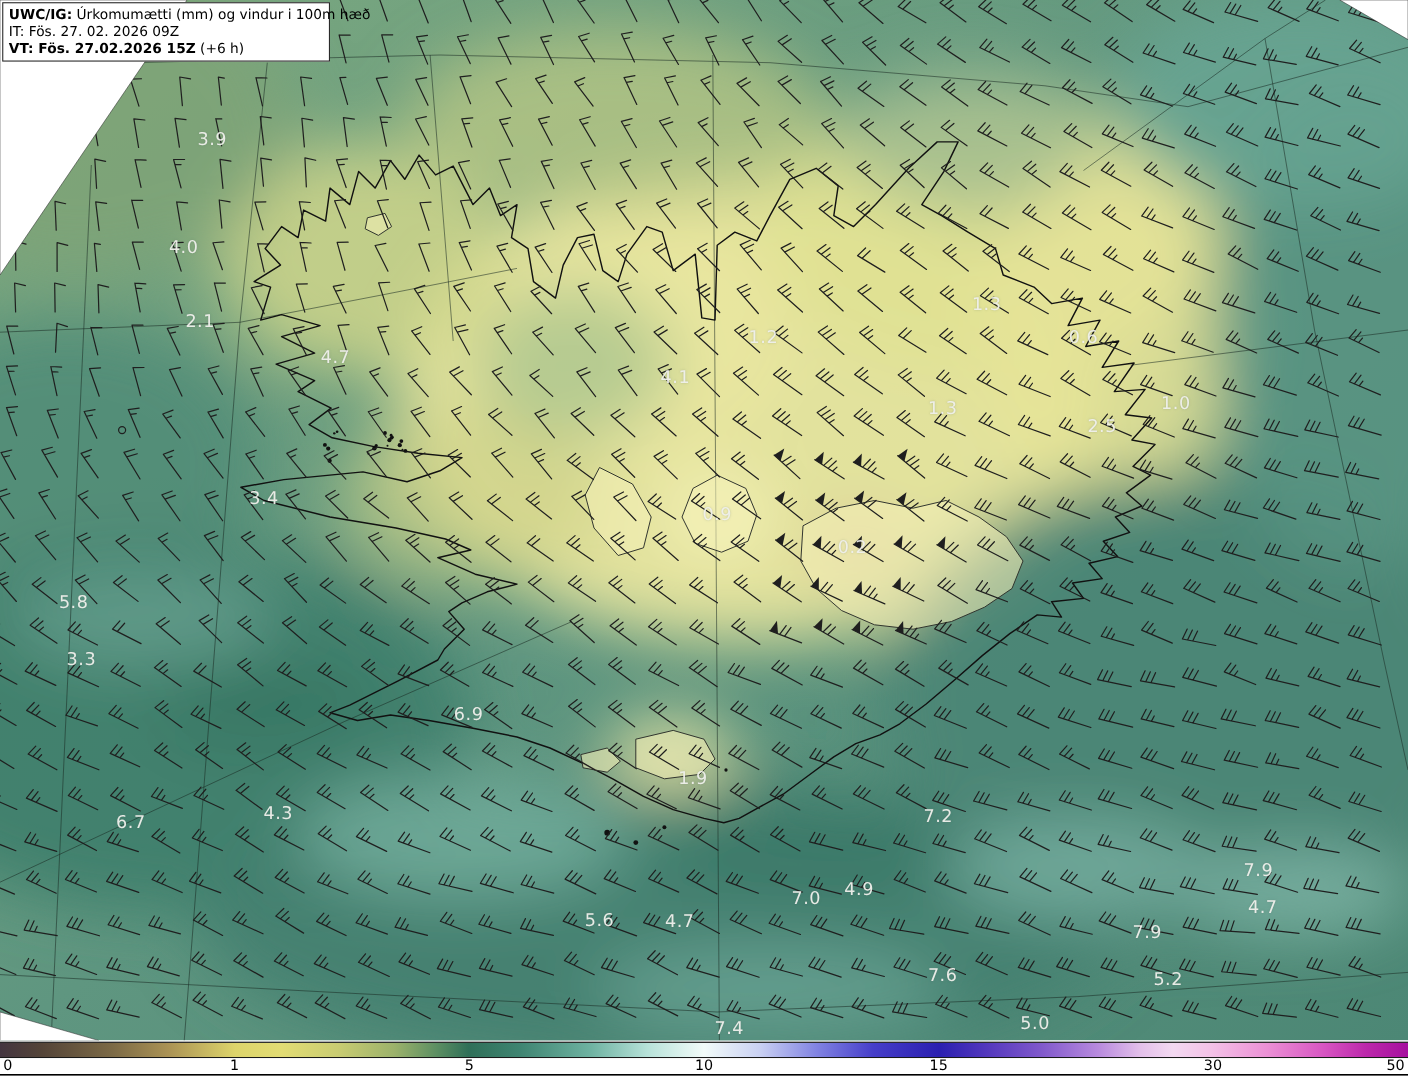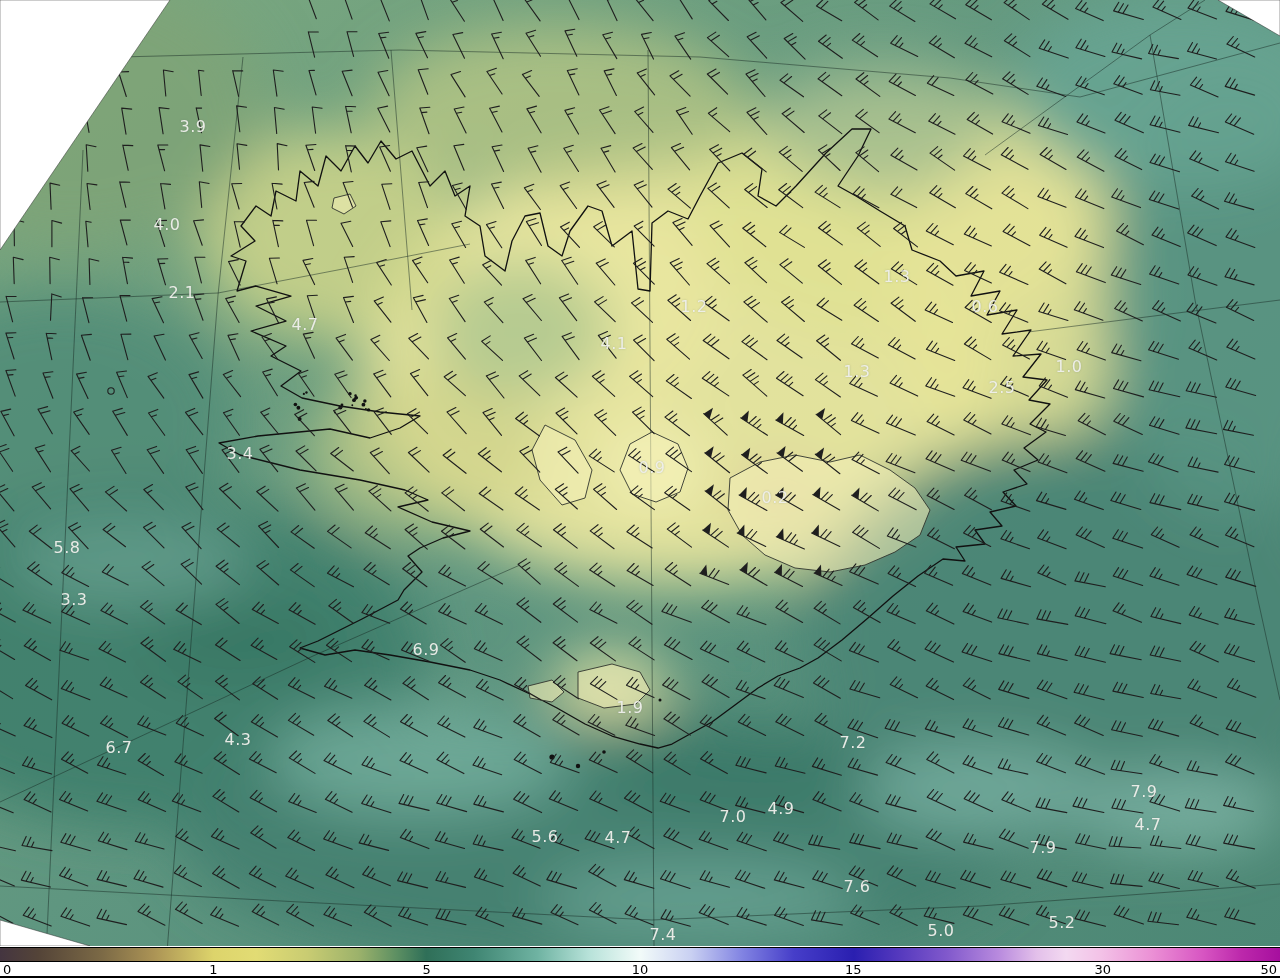--- a/index.html
+++ b/index.html
@@ -1031,35 +1031,46 @@
       <div class="plabel" style="left: 1069px; top: 367px;">1.0</div>
       <div class="plabel" style="left: 1002px; top: 388px;">2.5</div>
       <div class="plabel" style="left: 240px; top: 454px;">3.4</div>
       <div class="plabel" style="left: 652px; top: 468px;">0.9</div>
       <div class="plabel" style="left: 775px; top: 498px;">0.2</div>
       <div class="plabel" style="left: 67px; top: 548px;">5.8</div>
       <div class="plabel" style="left: 74px; top: 600px;">3.3</div>
       <div class="plabel" style="left: 426px; top: 650px;">6.9</div>
       <div class="plabel" style="left: 630px; top: 708px;">1.9</div>
       <div class="plabel" style="left: 119px; top: 748px;">6.7</div>
-      <div class="plabel" style="left: 238px; top: 740px;">4.3</div>
+      <div class="plabel" style="left: 253px; top: 740px;">4.3</div>
       <div class="plabel" style="left: 853px; top: 743px;">7.2</div>
       <div class="plabel" style="left: 733px; top: 817px;">7.0</div>
       <div class="plabel" style="left: 545px; top: 837px;">5.6</div>
       <div class="plabel" style="left: 618px; top: 838px;">4.7</div>
       <div class="plabel" style="left: 781px; top: 809px;">4.9</div>
       <div class="plabel" style="left: 1144px; top: 792px;">7.9</div>
       <div class="plabel" style="left: 1148px; top: 825px;">4.7</div>
       <div class="plabel" style="left: 1043px; top: 848px;">7.9</div>
       <div class="plabel" style="left: 857px; top: 887px;">7.6</div>
       <div class="plabel" style="left: 663px; top: 935px;">7.4</div>
-      <div class="plabel" style="left: 1062px; top: 923px; text-align: center;">5.2</div>
+      <div class="plabel" style="left: 1062px; top: 891px; text-align: center;">5.2</div>
       <div class="plabel" style="left: 941px; top: 931px;">5.0</div>
     </div>
 
+  <div class="title-box">
+    <div class="tl">
+      <span class="b">UWC/IG:</span>
+      <span>Úrkomumætti (mm) og vindur i 100m hæð</span>
+    </div>
+    <div class="tl">IT: Fös. 27. 02. 2026 09Z</div>
+    <div class="tl">
+      <span class="b">VT: Fös. 27.02.2026 15Z</span>
+      <span>(+6 h)</span>
+    </div>
+  </div>
 
   <div class="colorbar">
     <div class="cb-bar" style="background: linear-gradient(90deg, rgb(68, 53, 64) 0%, rgb(84, 68, 56) 3%, rgb(124, 106, 70) 8%, rgb(171, 147, 85) 12%, rgb(221, 212, 107) 16.7%, rgb(226, 220, 116) 20%, rgb(201, 204, 114) 24%, rgb(156, 178, 107) 28%, rgb(92, 143, 98) 31%, rgb(47, 111, 88) 33.3%, rgb(63, 133, 114) 37%, rgb(111, 179, 162) 42%, rgb(183, 226, 217) 46%, rgb(242, 251, 249) 50%, rgb(201, 208, 242) 54%, rgb(129, 131, 226) 58%, rgb(70, 62, 201) 62%, rgb(42, 31, 176) 66.7%, rgb(82, 55, 189) 70%, rgb(129, 89, 204) 74%, rgb(184, 138, 222) 78%, rgb(227, 192, 234) 81%, rgb(243, 217, 241) 83.3%, rgb(243, 194, 231) 86%, rgb(235, 144, 213) 90%, rgb(215, 85, 194) 94%, rgb(188, 40, 171) 97%, rgb(166, 15, 158) 100%);"></div>
     <div class="cb-labels" id="cbticks">
         <span class="cb-tick first" style="left: 3px;">0</span>
         <span class="cb-tick" style="left: 16.6667%;">1</span>
         <span class="cb-tick" style="left: 33.3333%;">5</span>
         <span class="cb-tick" style="left: 50%;">10</span>
         <span class="cb-tick" style="left: 66.6667%;">15</span>
         <span class="cb-tick" style="left: 83.3333%; margin-left: 36px;">30</span>

